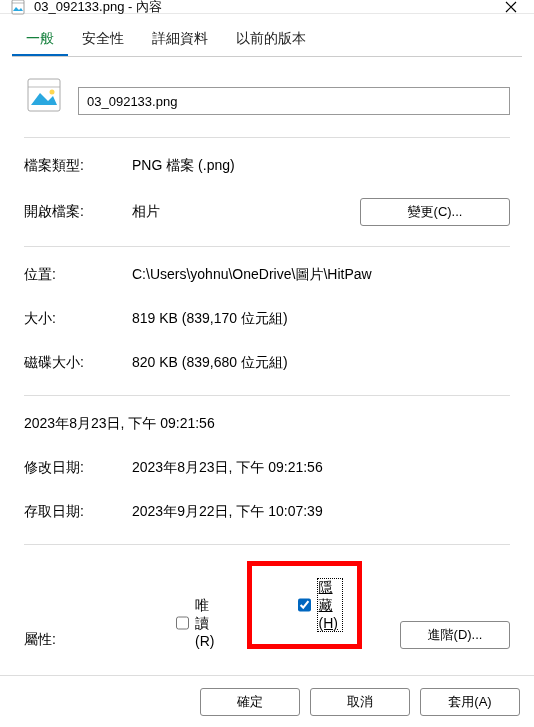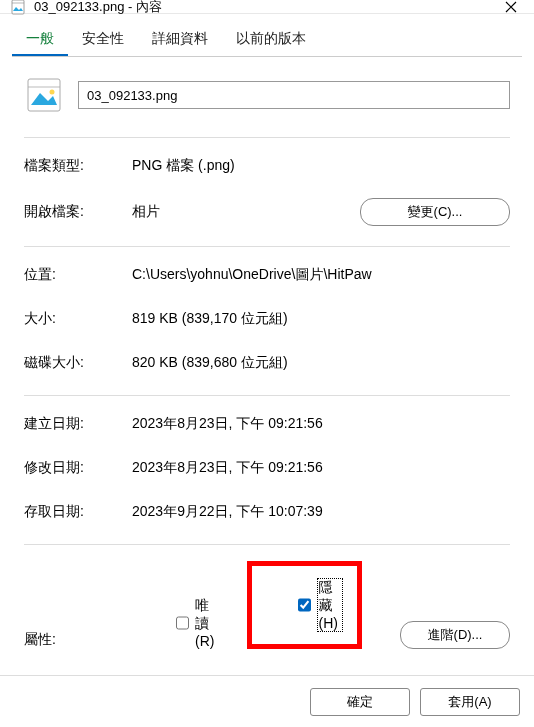--- a/index.html
+++ b/index.html
@@ -46,21 +46,21 @@
     }
     .tab.active {
       border-bottom: 2px solid #0067c0;
       color: #15803d;
     }
     .panel {
       padding: 18px 12px 0 12px;
     }
     .header-row {
       display: flex;
-      align-items: center;
+      align-items: flex-end;
       gap: 14px;
       margin-bottom: 22px;
     }
     .file-icon {
       width: 40px; height: 40px;
       flex-shrink: 0;
     }
     .filename-input {
       flex: 1;
       height: 28px;
@@ -89,21 +89,21 @@
       font-size: 14px;
       flex: 1;
     }
     .row-button {
       height: 28px;
       padding: 0 18px;
       font-size: 13px;
       font-family: inherit;
       background: #fff;
       border: 1px solid #888;
-      border-radius: 13px;
+      border-radius: 3px;
       cursor: pointer;
       min-width: 150px;
     }
     .attr-row {
       display: flex;
       align-items: flex-end;
       margin-bottom: 16px;
       gap: 12px;
     }
     .checkbox-wrap {
@@ -143,20 +143,21 @@
       font-family: inherit;
       background: #fff;
       border: 1px solid #888;
       border-radius: 3px;
       cursor: pointer;
     }
     .dotted-focus {
       outline: 1px dotted #000;
       outline-offset: -1px;
       padding: 1px 2px;
+      text-decoration: underline;
     }
   </style>
 </head>
 <body>
 
 <div class="titlebar">
   <svg class="titlebar-icon" viewBox="0 0 16 16">
     <rect x="2" y="1" width="12" height="14" rx="1" fill="#fff" stroke="#888" stroke-width="0.8"></rect>
     <path d="M2 4 L14 4" stroke="#888" stroke-width="0.6"></path>
     <path d="M3 12 L6 8 L9 11 L11 9 L13 12 Z" fill="#2aa8e0"></path>
@@ -215,21 +216,20 @@
     </div>
 
     <div class="row">
       <div class="row-label">磁碟大小:</div>
       <div class="row-value">820 KB (839,680 位元組)</div>
     </div>
 
     <hr class="divider">
 
     <div class="row">
-      <div class="row-label">建立日期:</div>
       <div class="row-value">2023年8月23日, 下午 09:21:56</div>
     </div>
 
     <div class="row">
       <div class="row-label">修改日期:</div>
       <div class="row-value">2023年8月23日, 下午 09:21:56</div>
     </div>
 
     <div class="row">
       <div class="row-label">存取日期:</div>
@@ -252,14 +252,15 @@
       </div>
       <div style="flex:1"></div>
       <button class="row-button" style="min-width:110px"><span>進階(D)...</span></button>
     </div>
 
   </div>
 </div>
 
 <div class="footer">
   <button>確定</button>
+  <button>取消</button>
   <button>套用(A)</button>
 </div>
 
 </body></html>

